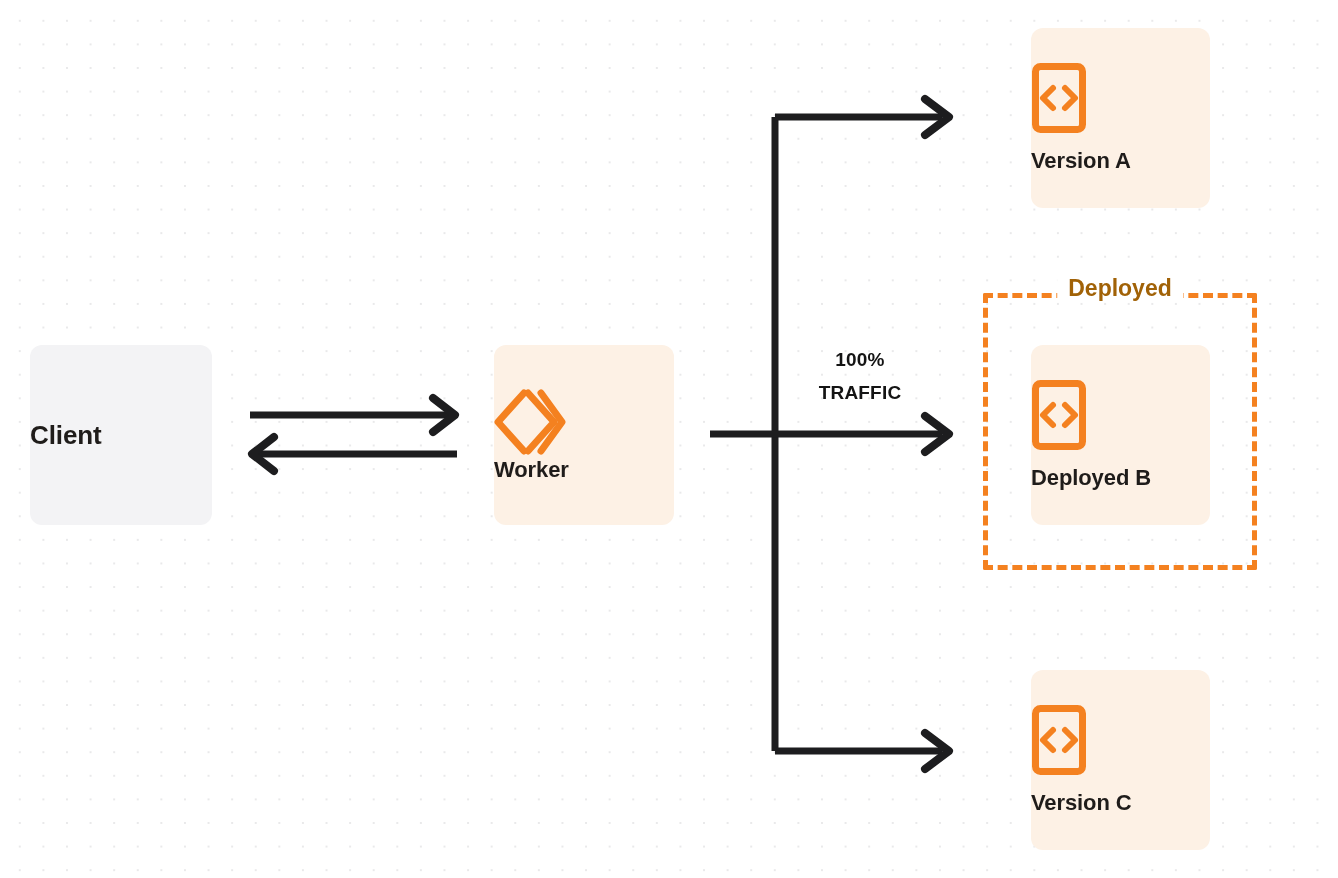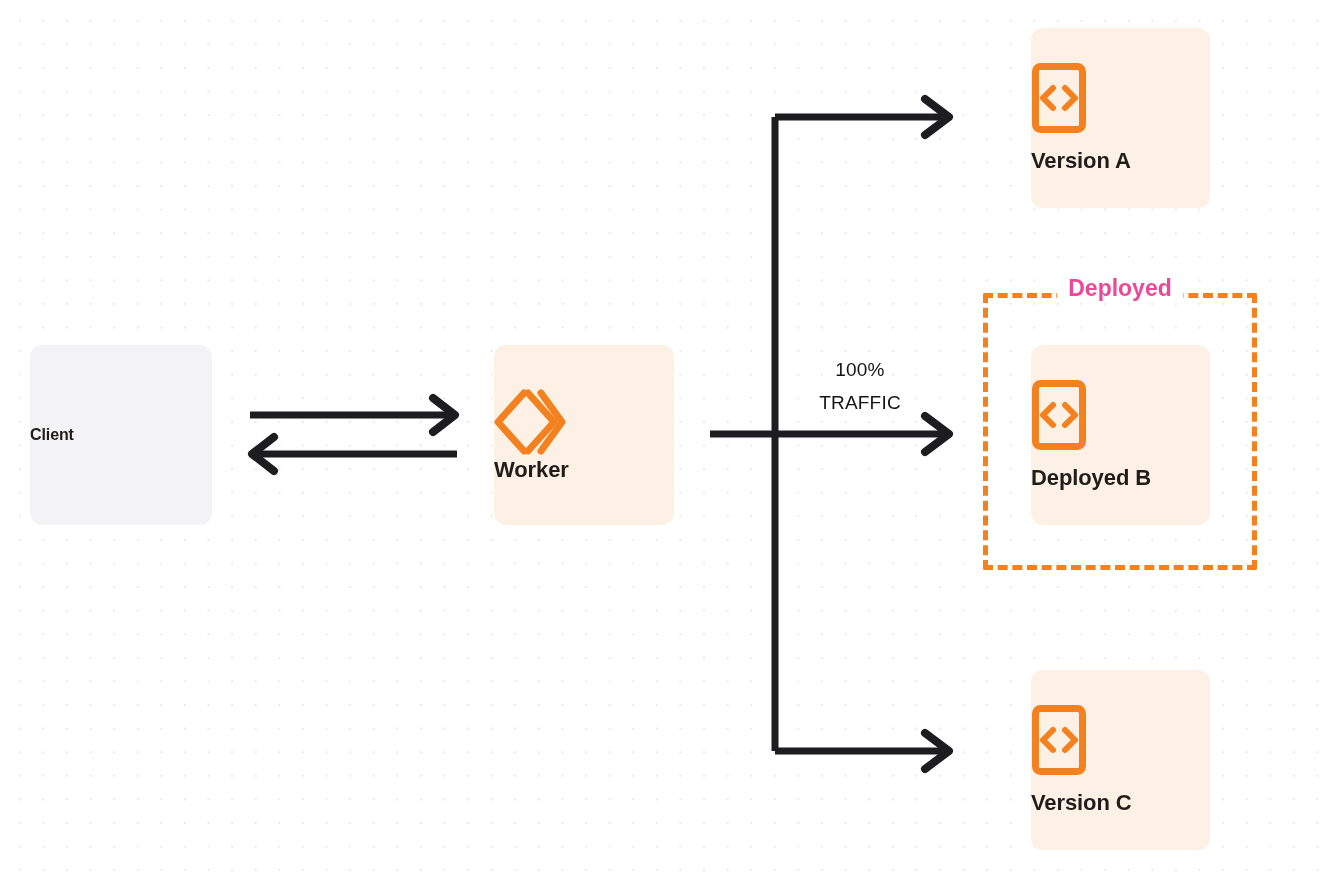--- a/index.html
+++ b/index.html
@@ -33,21 +33,21 @@
     letter-spacing:-0.1px;
     white-space:nowrap;
   }
 
   
   #client-node {
     left:30px; top:345px;
     width:182px; height:180px;
     background:#f3f3f5;
   }
-  #client-node .node-label { font-size:16px; }
+  #client-node .node-label { font-size:26px; }
 
   
   #worker-node {
     left:494px; top:345px;
     width:180px; height:180px;
     background:#fdf1e5;
   }
   #worker-node .node-label { font-size:22px; }
 
   
@@ -71,44 +71,44 @@
     width:274px; height:277px;
     border:5px dashed #f48120;
     border-radius:2px;
   }
   #deployed-label {
     position:absolute;
     top:-21px; left:50%;
     transform:translateX(-50%);
     background:#ffffff;
     padding:0 11px;
-    color:#ec4899;
+    color:#a16207;
     font-size:23px;
     font-weight:700;
     white-space:nowrap;
     line-height:1;
   }
 
   
   #connectors {
     position:absolute;
     left:0; top:0;
     width:1338px; height:878px;
     pointer-events:none;
   }
 
   
   #traffic-label {
     position:absolute;
-    left:790px; top:354px;
+    left:790px; top:344px;
     width:140px;
     text-align:center;
     color:#141414;
     font-size:19px;
-    font-weight:400;
+    font-weight:700;
     line-height:1.72;
     letter-spacing:0.2px;
   }
   #traffic-label .tl-line { display:block; }
 </style>
 </head>
 <body>
 
 <div id="canvas">
 

